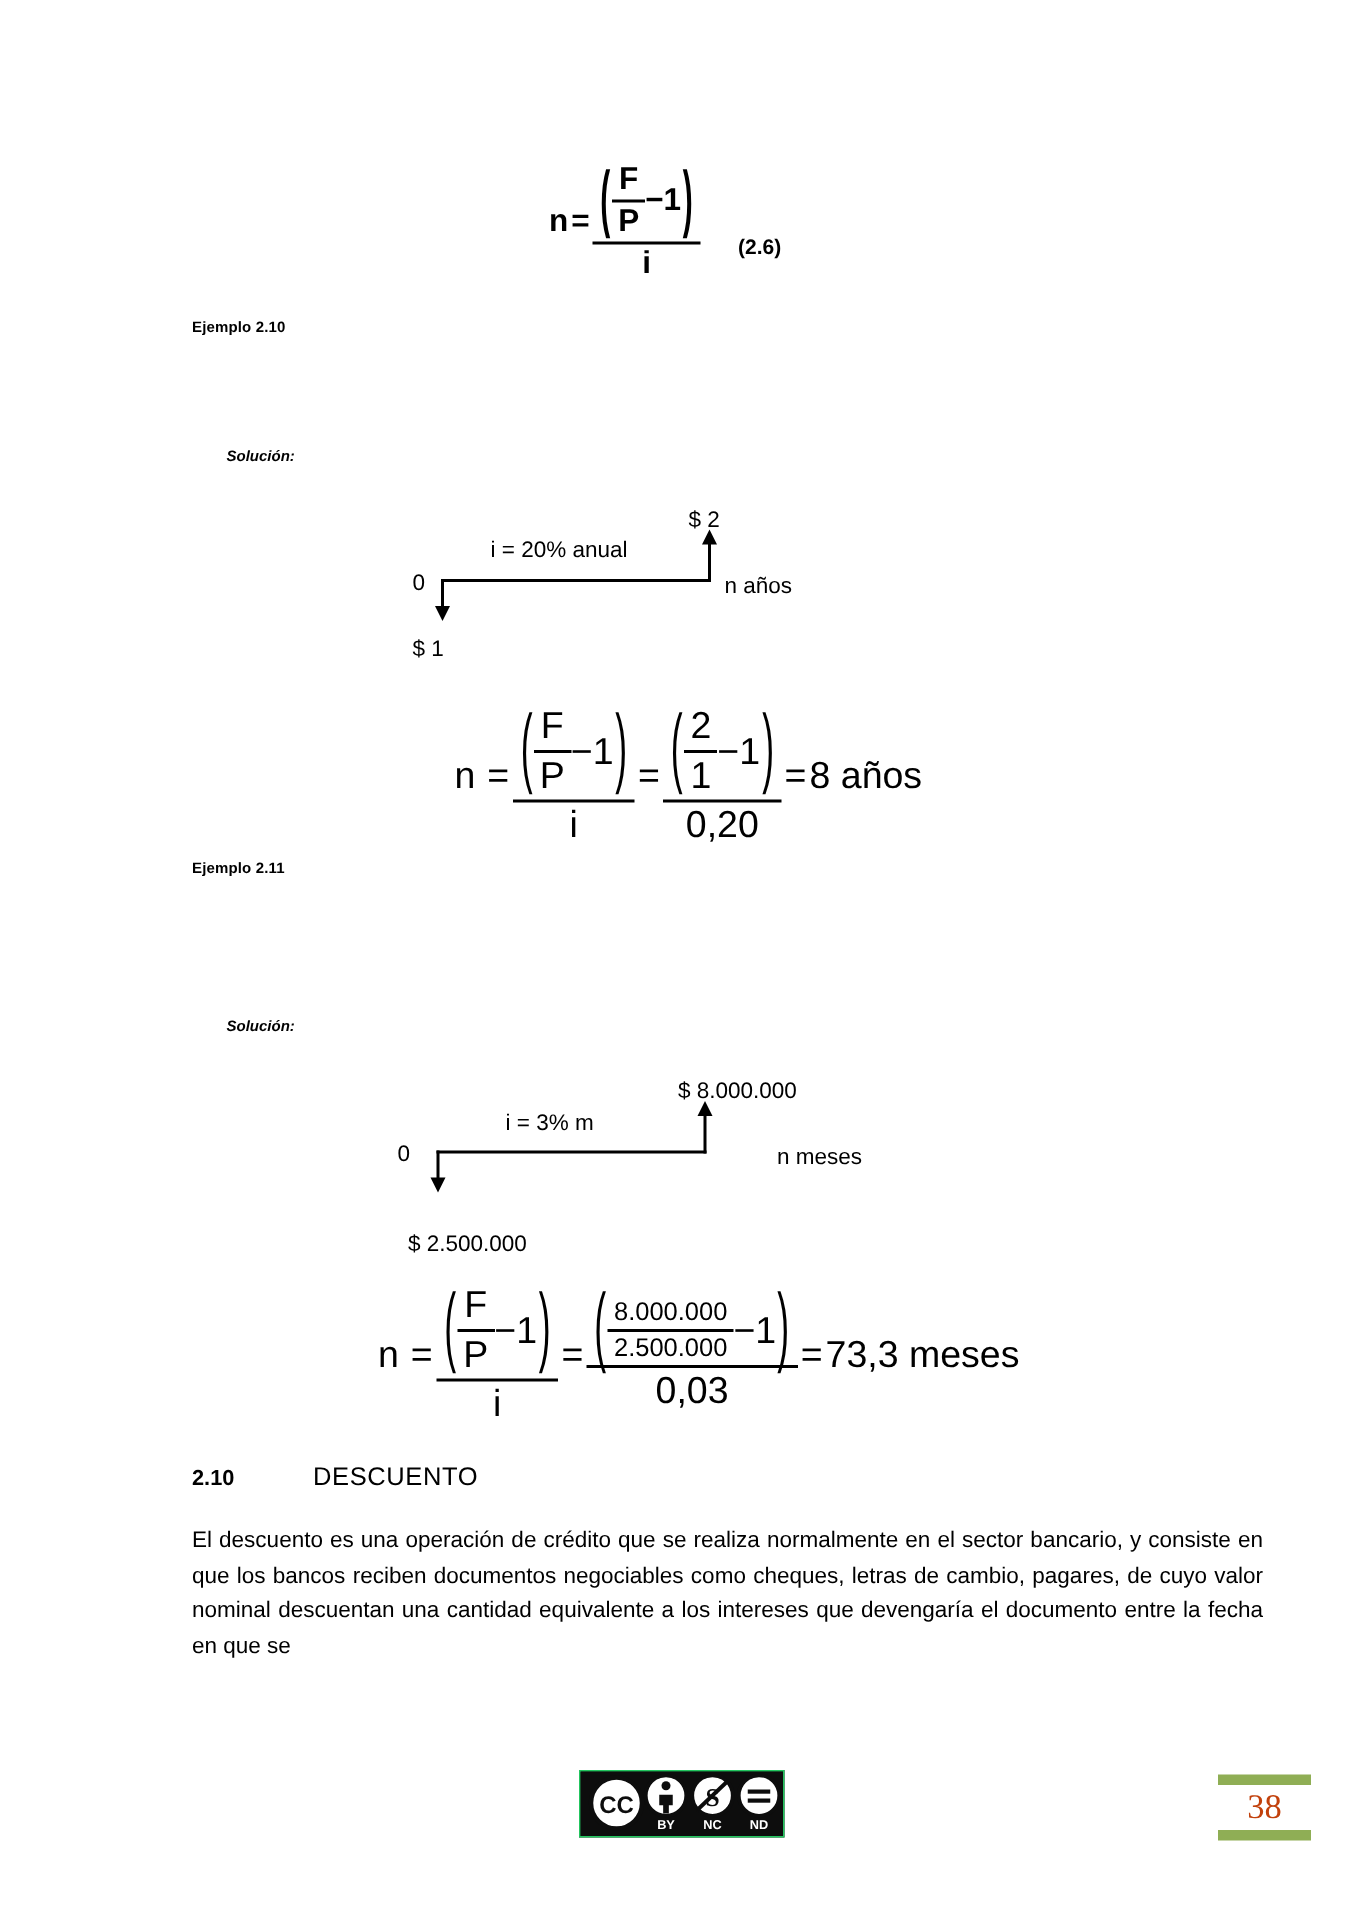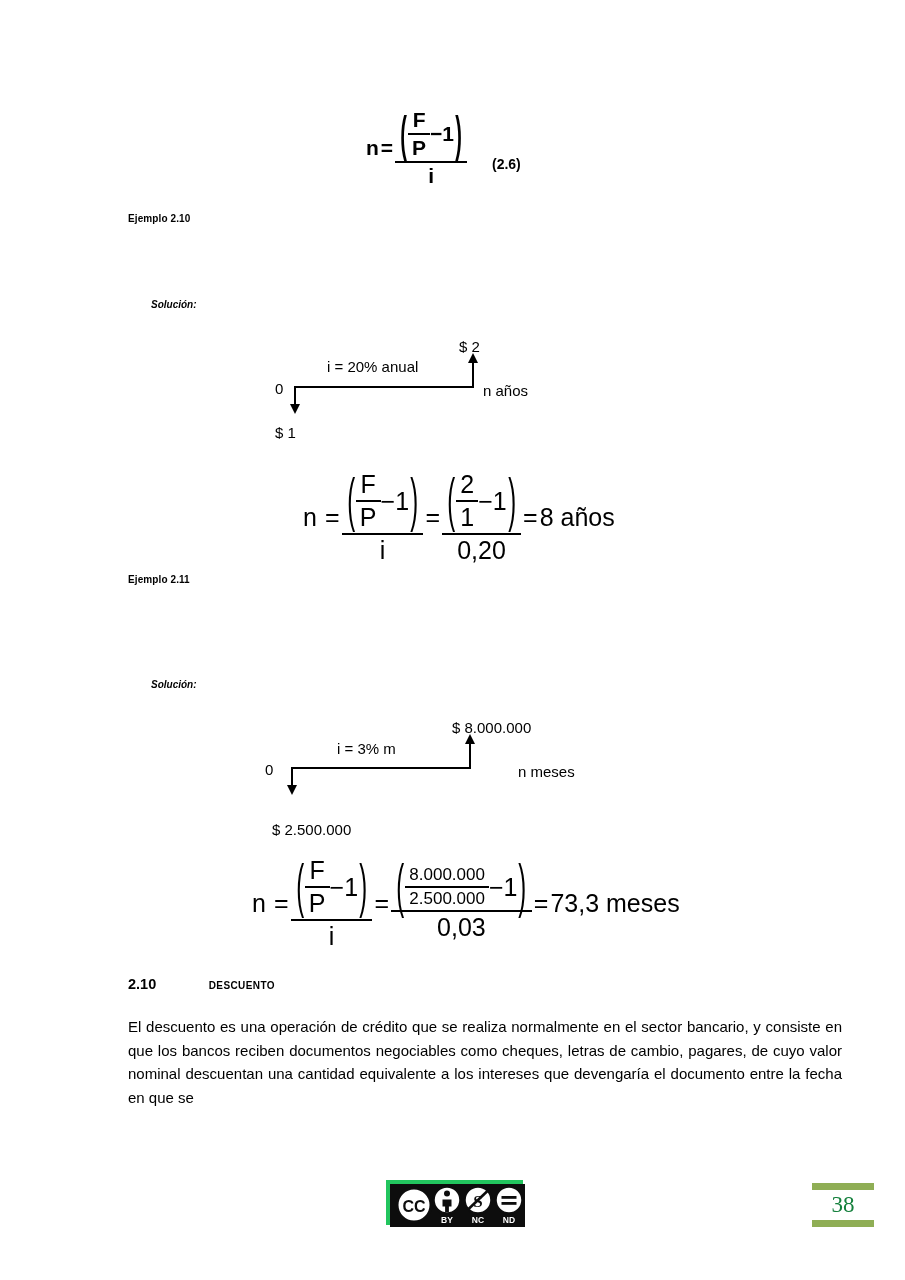--- a/index.html
+++ b/index.html
@@ -42,22 +42,22 @@
     font-size: 10px;
     font-weight: bold;
     font-style: italic;
     margin-left: 23px;
   }
   .sec-num {
     font-size: 14.5px;
     font-weight: bold;
   }
   .sec-title {
-    font-size: 10px;
-    font-weight: bold;
+    font-size: 17px;
+    font-weight: normal;
     letter-spacing: 0.4px;
     padding-left: 20px;
   }
 
   
   .math {
     position: absolute;
     font-family: "Liberation Sans", sans-serif;
     color: #000;
     display: flex;
@@ -157,41 +157,41 @@
     border-right: 5px solid transparent;
     border-bottom: 10px solid #000;
   }
 
   
   #cc-badge {
     position: absolute;
     left: 386px; top: 1180px;
     width: 137px; height: 45px;
     background: #111111;
-    border: 4px solid #22c55e;
+    border: 1px solid #22c55e;
     box-sizing: border-box;
   }
   #page-number-box {
     position: absolute;
     left: 812px; top: 1183px;
     width: 62px;
     text-align: center;
   }
   .pn-bar {
     height: 7px;
     background: #8FAE55;
     width: 62px;
   }
   .pn-bar.top { margin-bottom: 1px; }
   .pn-bar.bottom { margin-top: 1px; }
   #page-number-text {
     font-family: "Liberation Serif", serif;
     font-size: 23px;
     line-height: 28px;
-    color: #15803d;
+    color: #c2410c;
   }
 </style>
 </head>
 <body>
 
 <div class="page">
 
   <div class="math" id="eq26">
     <span class="var">n</span>
     <span class="eqsign">=</span>

